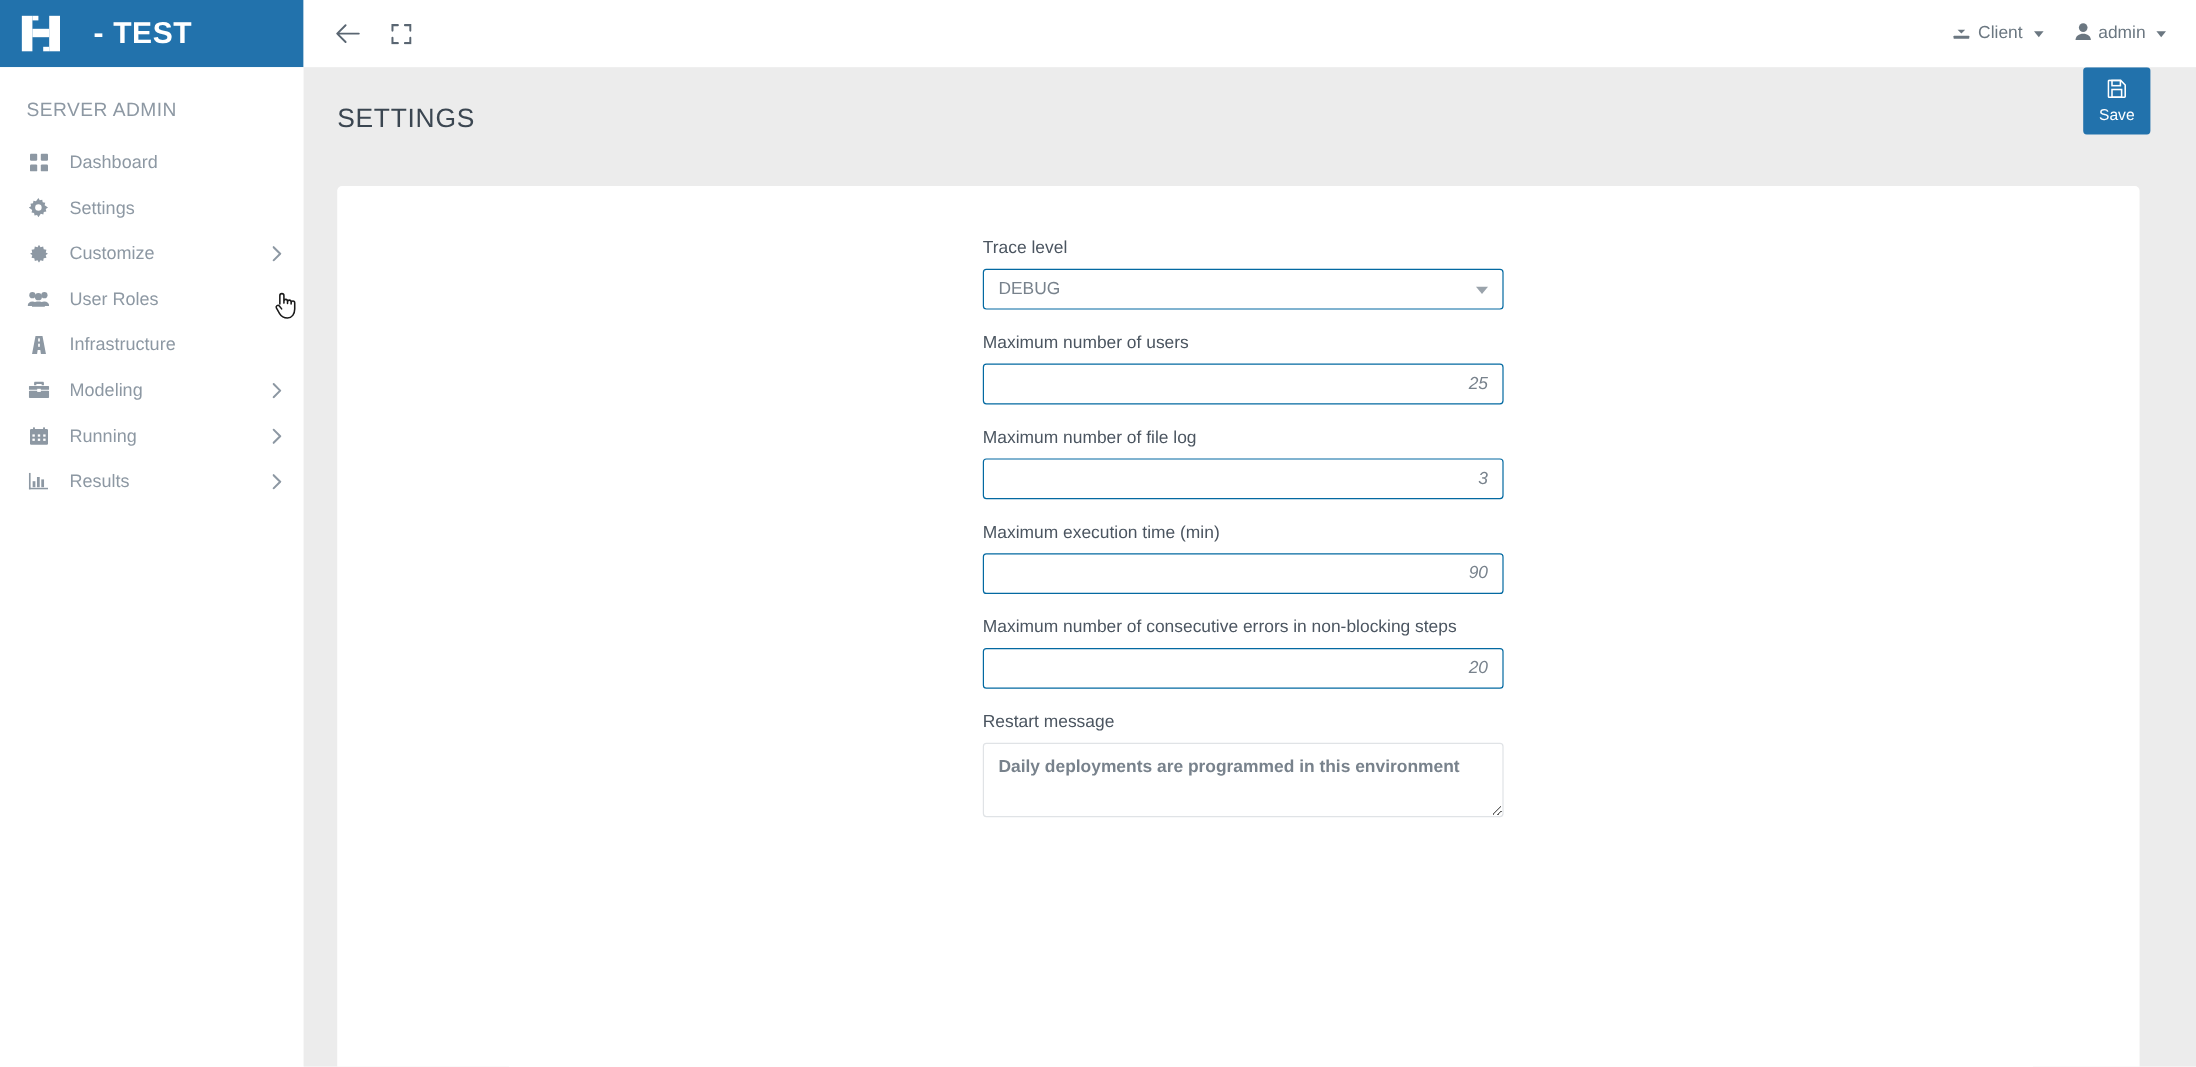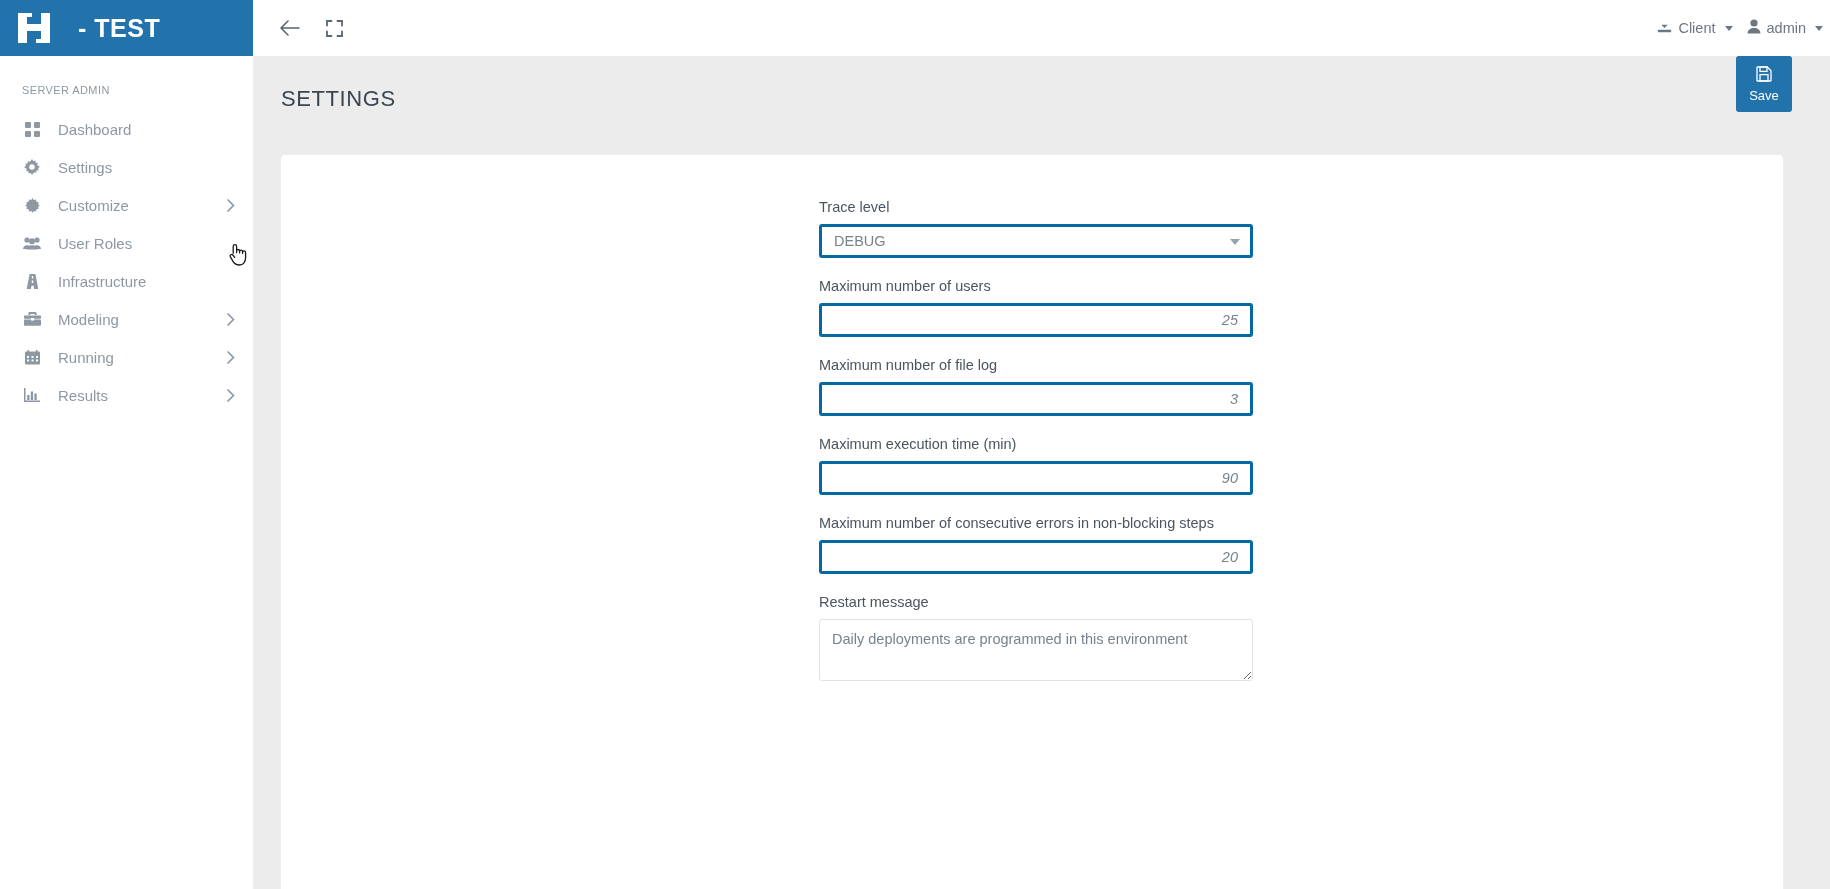--- a/index.html
+++ b/index.html
@@ -22,41 +22,41 @@
     color: #ffffff; font-size: 25px; font-weight: bold; letter-spacing: .5px;
     margin-left: 28px; white-space: nowrap;
   }
 
   
   .topbar {
     position: absolute; left: 253px; top: 0; right: 0; height: 56px;
     background: #ffffff; display: flex; align-items: center;
   }
   .topbar-left { display: flex; align-items: center; gap: 18px; padding-left: 24px; }
-  .topbar-right { margin-left: auto; display: flex; align-items: center; gap: 14px; padding-right: 7px; }
+  .topbar-right { margin-left: auto; display: flex; align-items: center; gap: 26px; padding-right: 25px; }
   .icon-btn {
     color: #5a6672; display: inline-flex; align-items: center; justify-content: center;
     width: 26px; height: 26px; cursor: pointer;
   }
   .topbar-menu {
     display: inline-flex; align-items: center; gap: 6px;
     color: #6b7781; font-size: 14.5px; cursor: pointer; white-space: nowrap;
   }
   .topbar-menu .caret {
     width: 0; height: 0; border-left: 4.5px solid transparent; border-right: 4.5px solid transparent;
     border-top: 5px solid #6b7781; margin-left: 3px;
   }
 
   
   .sidebar {
     position: absolute; left: 0; top: 56px; width: 253px; bottom: 0;
     background: #ffffff; overflow: hidden;
   }
   .sidebar-heading {
-    color: #8d98a3; font-size: 11px; letter-spacing: .4px;
+    color: #8d98a3; font-size: 16px; letter-spacing: .4px;
     padding: 28px 0 14px 22px;
   }
   .nav-item {
     display: flex; align-items: center; height: 38px; padding: 0 18px 0 22px;
     color: #8d98a3; font-size: 15px; cursor: pointer; position: relative;
   }
   .nav-icon {
     width: 20px; flex: 0 0 20px; display: inline-flex; align-items: center; justify-content: center;
     color: #8d98a3; margin-right: 16px;
   }
@@ -87,35 +87,35 @@
   }
   .form {
     width: 470px; margin: 0 auto; padding-top: 44px;
     transform: translateX(-14px);
   }
   .field { margin-bottom: 20px; margin-left: 36px; }
   .field-label {
     color: #4b5560; font-size: 14.5px; margin-bottom: 9px; white-space: nowrap;
   }
   .ctl {
-    width: 100%; height: 34px; border: 3px solid #0369a1; border-radius: 3px;
+    width: 100%; height: 34px; border: 1px solid #0369a1; border-radius: 3px;
     background: #fff; font-family: inherit; font-size: 14.5px; color: #78828c;
     padding: 0 12px; outline: none;
   }
   .ctl.num { text-align: right; font-style: italic; }
   .select-wrap { position: relative; }
   .select-wrap .caret {
     position: absolute; right: 13px; top: 50%; margin-top: -2px; pointer-events: none;
     width: 0; height: 0; border-left: 5px solid transparent; border-right: 5px solid transparent;
     border-top: 6px solid #9aa3ab;
   }
   .ta {
     width: 100%; height: 62px; border: 1px solid #e0e3e6; border-radius: 3px;
     background: #fff; font-family: inherit; font-size: 14.5px; color: #78828c;
-    padding: 9px 12px; outline: none; resize: vertical; line-height: 1.4;
+    padding: 9px 12px; outline: none; resize: vertical; line-height: 1.4; font-weight: bold;
   }
 
   
   .cursor { position: absolute; left: 228px; top: 243px; pointer-events: none; }
 </style>
 </head>
 <body>
 
 <div id="app">
 

